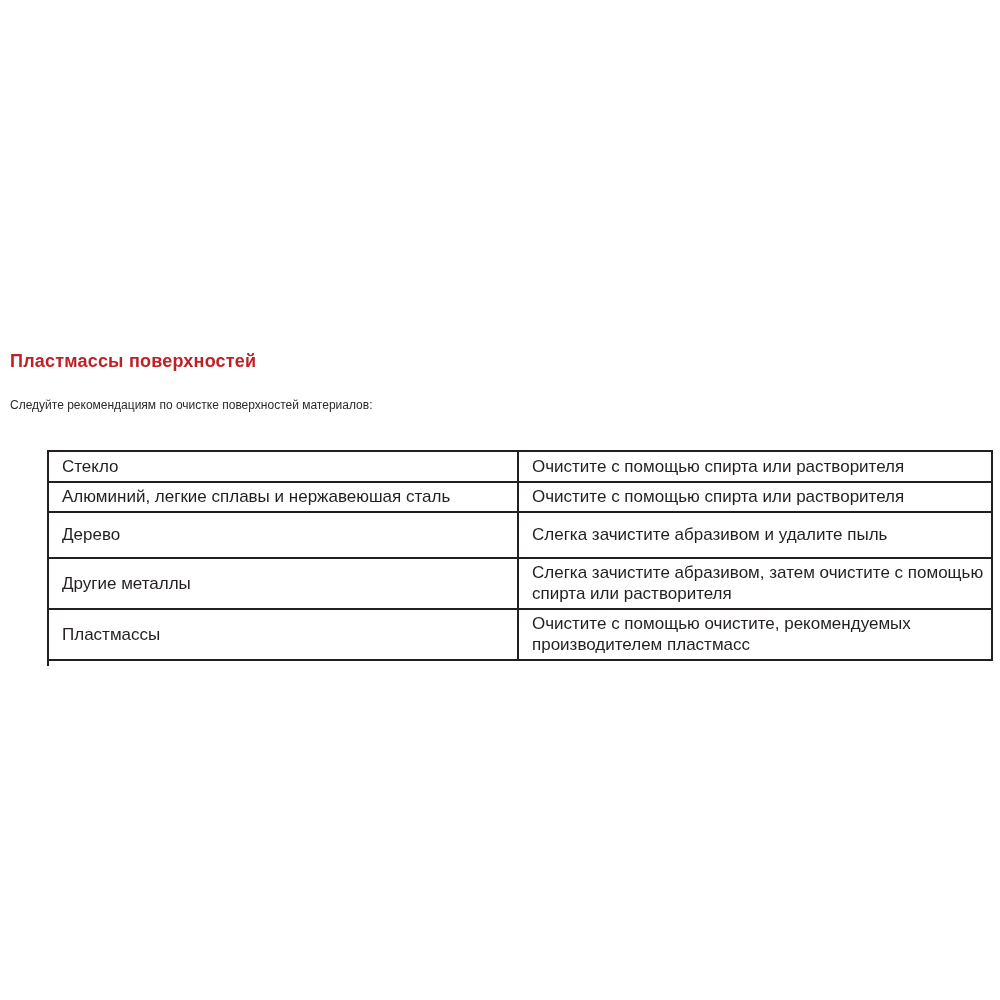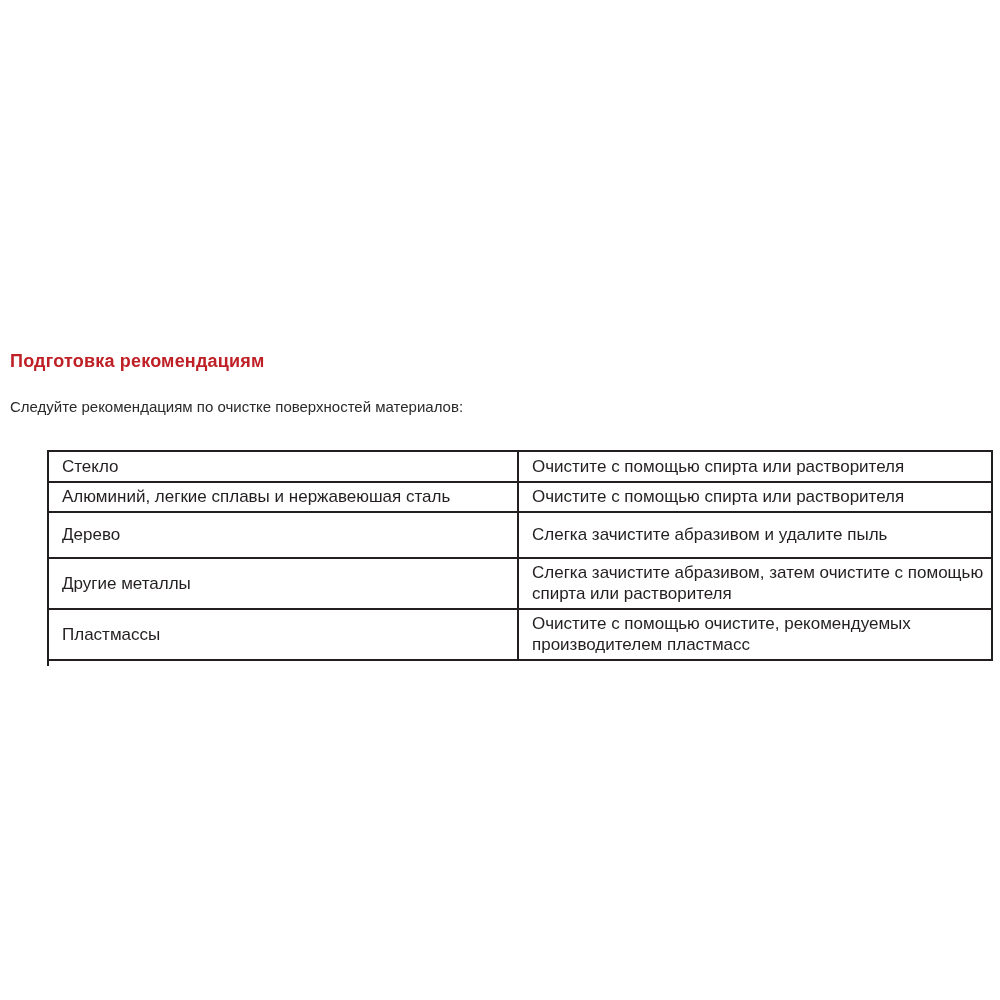--- a/index.html
+++ b/index.html
@@ -24,21 +24,21 @@
     font-size: 18px;
     font-weight: bold;
     color: #bf2026;
     letter-spacing: 0.2px;
     white-space: nowrap;
   }
   .intro {
     position: absolute;
     left: 10px;
     top: 398px;
-    font-size: 15px;
+    font-size: 12px;
     color: #2a2a2a;
     white-space: nowrap;
   }
   .table-wrap {
     position: absolute;
     left: 47px;
     top: 450px;
     width: 944px;
   }
   table.prep {
@@ -70,21 +70,21 @@
     width: 2px;
     height: 5px;
     background: #231f20;
   }
 </style>
 </head>
 <body>
 
 <div class="page">
 
-  <div class="heading">Подготовка рекомендациям</div>
+  <div class="heading">Пластмассы поверхностей</div>
 
   <div class="intro">Следуйте рекомендациям по очистке поверхностей материалов:</div>
 
   <div class="table-wrap">
     <table class="prep">
       <colgroup>
         <col class="c1">
         <col class="c2">
       </colgroup>
       <tbody>

